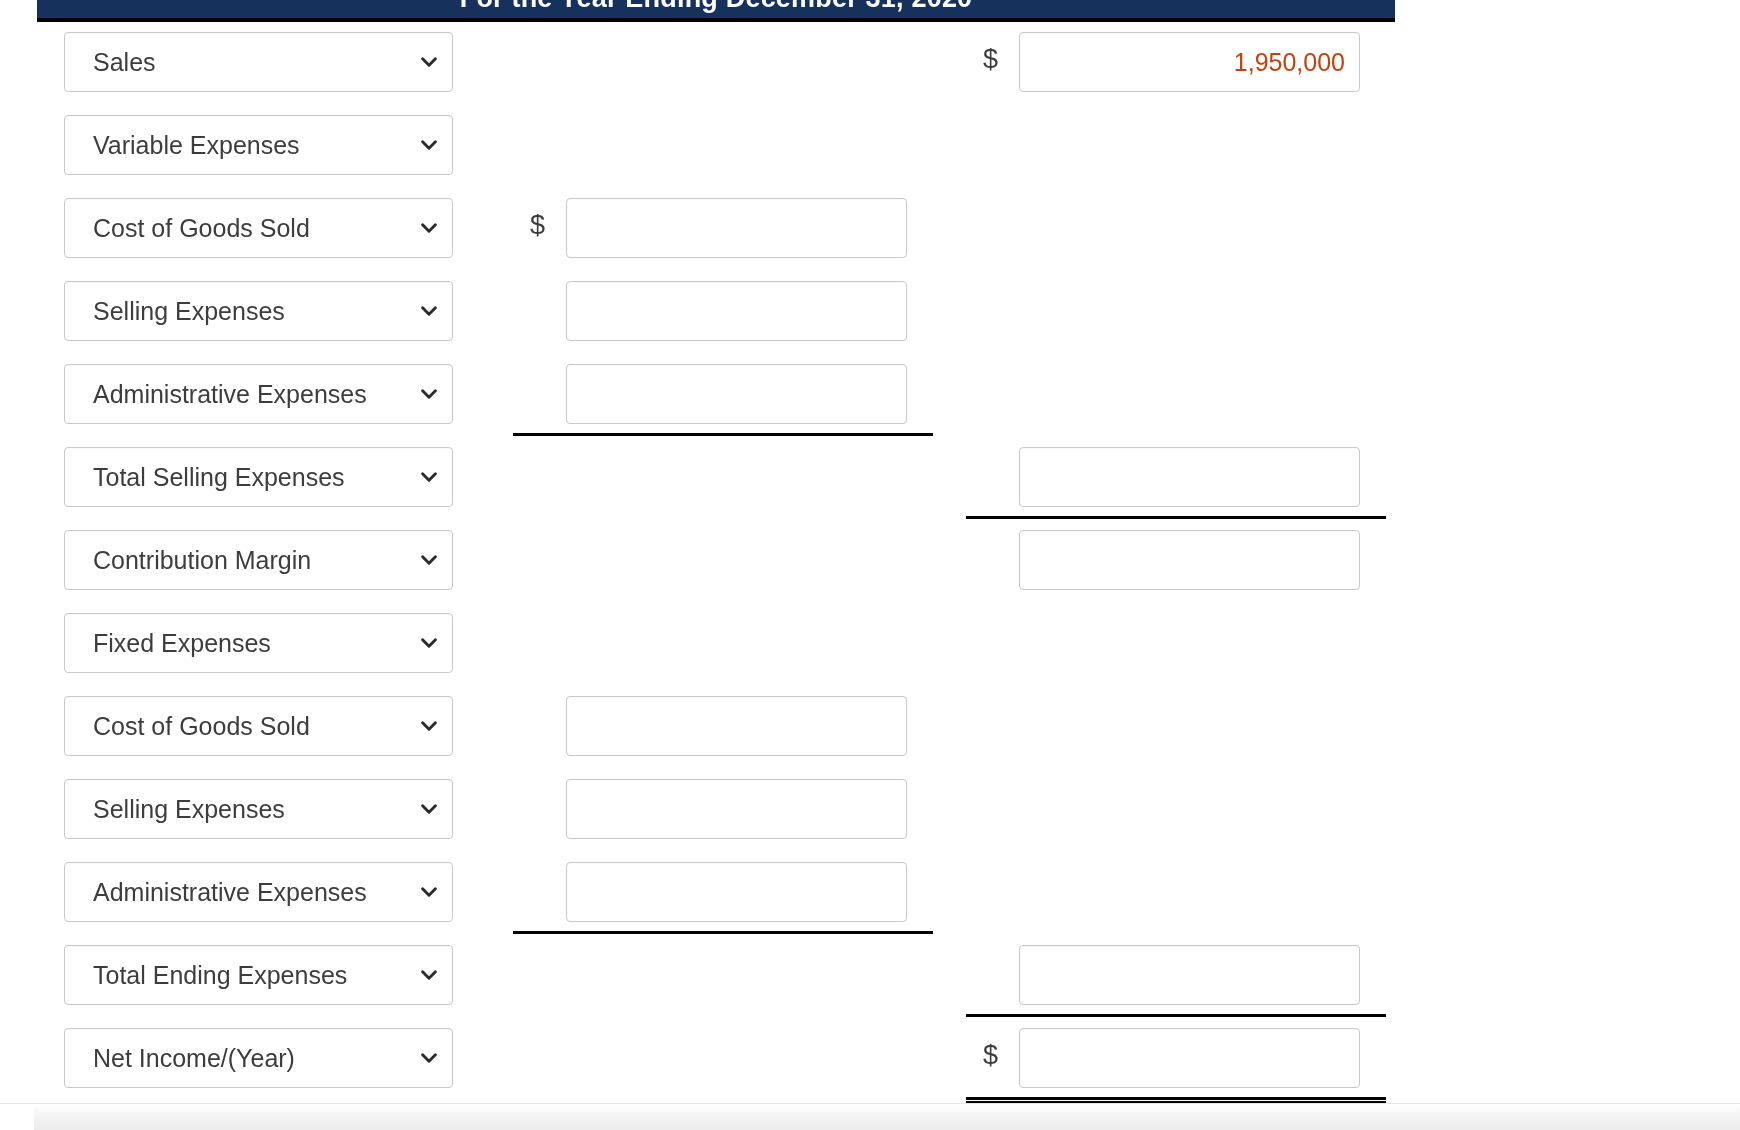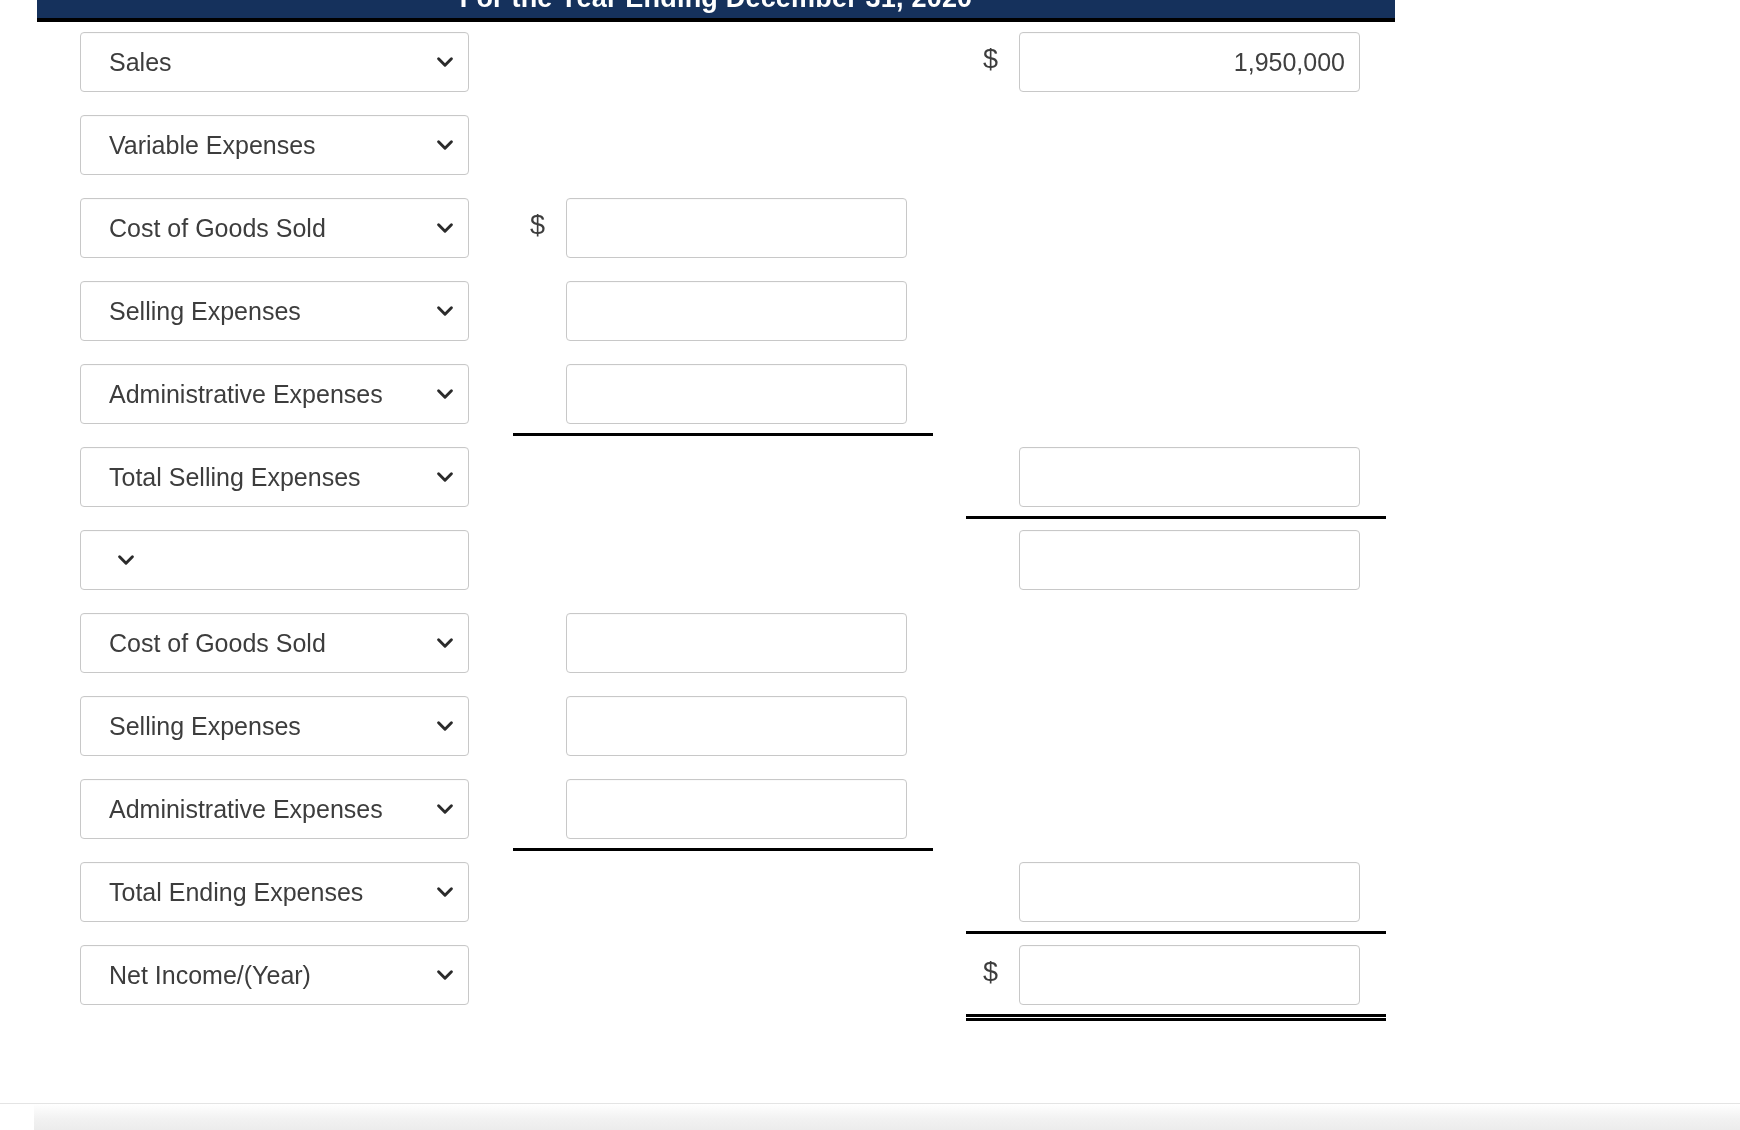--- a/index.html
+++ b/index.html
@@ -68,21 +68,20 @@
     border-radius: 4px;
     box-sizing: border-box;
     display: flex;
     align-items: center;
     padding: 0 12px 0 28px;
     font-size: 25px;
     color: #3d3d3d;
     font-family: "Liberation Sans", sans-serif;
     cursor: pointer;
     box-shadow: inset 0 1px 0 rgba(0,0,0,0.02);
-    margin-left: 16px;
   }
   .acct-select .lbl {
     flex: 1;
     white-space: nowrap;
     overflow: hidden;
   }
   .chev {
     width: 22px;
     height: 22px;
     flex: 0 0 auto;
@@ -92,21 +91,21 @@
 
   
   .money {
     position: absolute;
     height: 60px;
     background: #ffffff;
     border: 1px solid #c8c8c8;
     border-radius: 4px;
     box-sizing: border-box;
     font-size: 25px;
-    color: #404040;
+    color: #c2410c;
     text-align: right;
     padding: 0 14px;
     display: flex;
     align-items: center;
     justify-content: flex-end;
     font-family: "Liberation Sans", sans-serif;
     box-shadow: inset 0 1px 0 rgba(0,0,0,0.02);
   }
   .money.mid { left: 566px; top: 10px; width: 341px; }
   .money.right { left: 1019px; top: 10px; width: 341px; }
@@ -233,27 +232,38 @@
             <svg class="chev" viewBox="0 0 24 24" aria-hidden="true">
               <path d="M5 8.5 L12 15.5 L19 8.5" fill="none" stroke="#2b2b2b" stroke-width="3.2" stroke-linecap="round" stroke-linejoin="round"></path>
             </svg>
           </span>
         </div>
         <div class="money right"></div>
         <div class="rule right" style="top:79px"></div>
       </div>
       <div class="row">
         <div class="acct-select">
+          <span class="lbl">Contribution Margin</span>
           <span>
             <svg class="chev" viewBox="0 0 24 24" aria-hidden="true">
               <path d="M5 8.5 L12 15.5 L19 8.5" fill="none" stroke="#2b2b2b" stroke-width="3.2" stroke-linecap="round" stroke-linejoin="round"></path>
             </svg>
           </span>
         </div>
         <div class="money right"></div>
+      </div>
+      <div class="row">
+        <div class="acct-select">
+          <span class="lbl">Fixed Expenses</span>
+          <span>
+            <svg class="chev" viewBox="0 0 24 24" aria-hidden="true">
+              <path d="M5 8.5 L12 15.5 L19 8.5" fill="none" stroke="#2b2b2b" stroke-width="3.2" stroke-linecap="round" stroke-linejoin="round"></path>
+            </svg>
+          </span>
+        </div>
       </div>
       <div class="row">
         <div class="acct-select">
           <span class="lbl">Cost of Goods Sold</span>
           <span>
             <svg class="chev" viewBox="0 0 24 24" aria-hidden="true">
               <path d="M5 8.5 L12 15.5 L19 8.5" fill="none" stroke="#2b2b2b" stroke-width="3.2" stroke-linecap="round" stroke-linejoin="round"></path>
             </svg>
           </span>
         </div>

